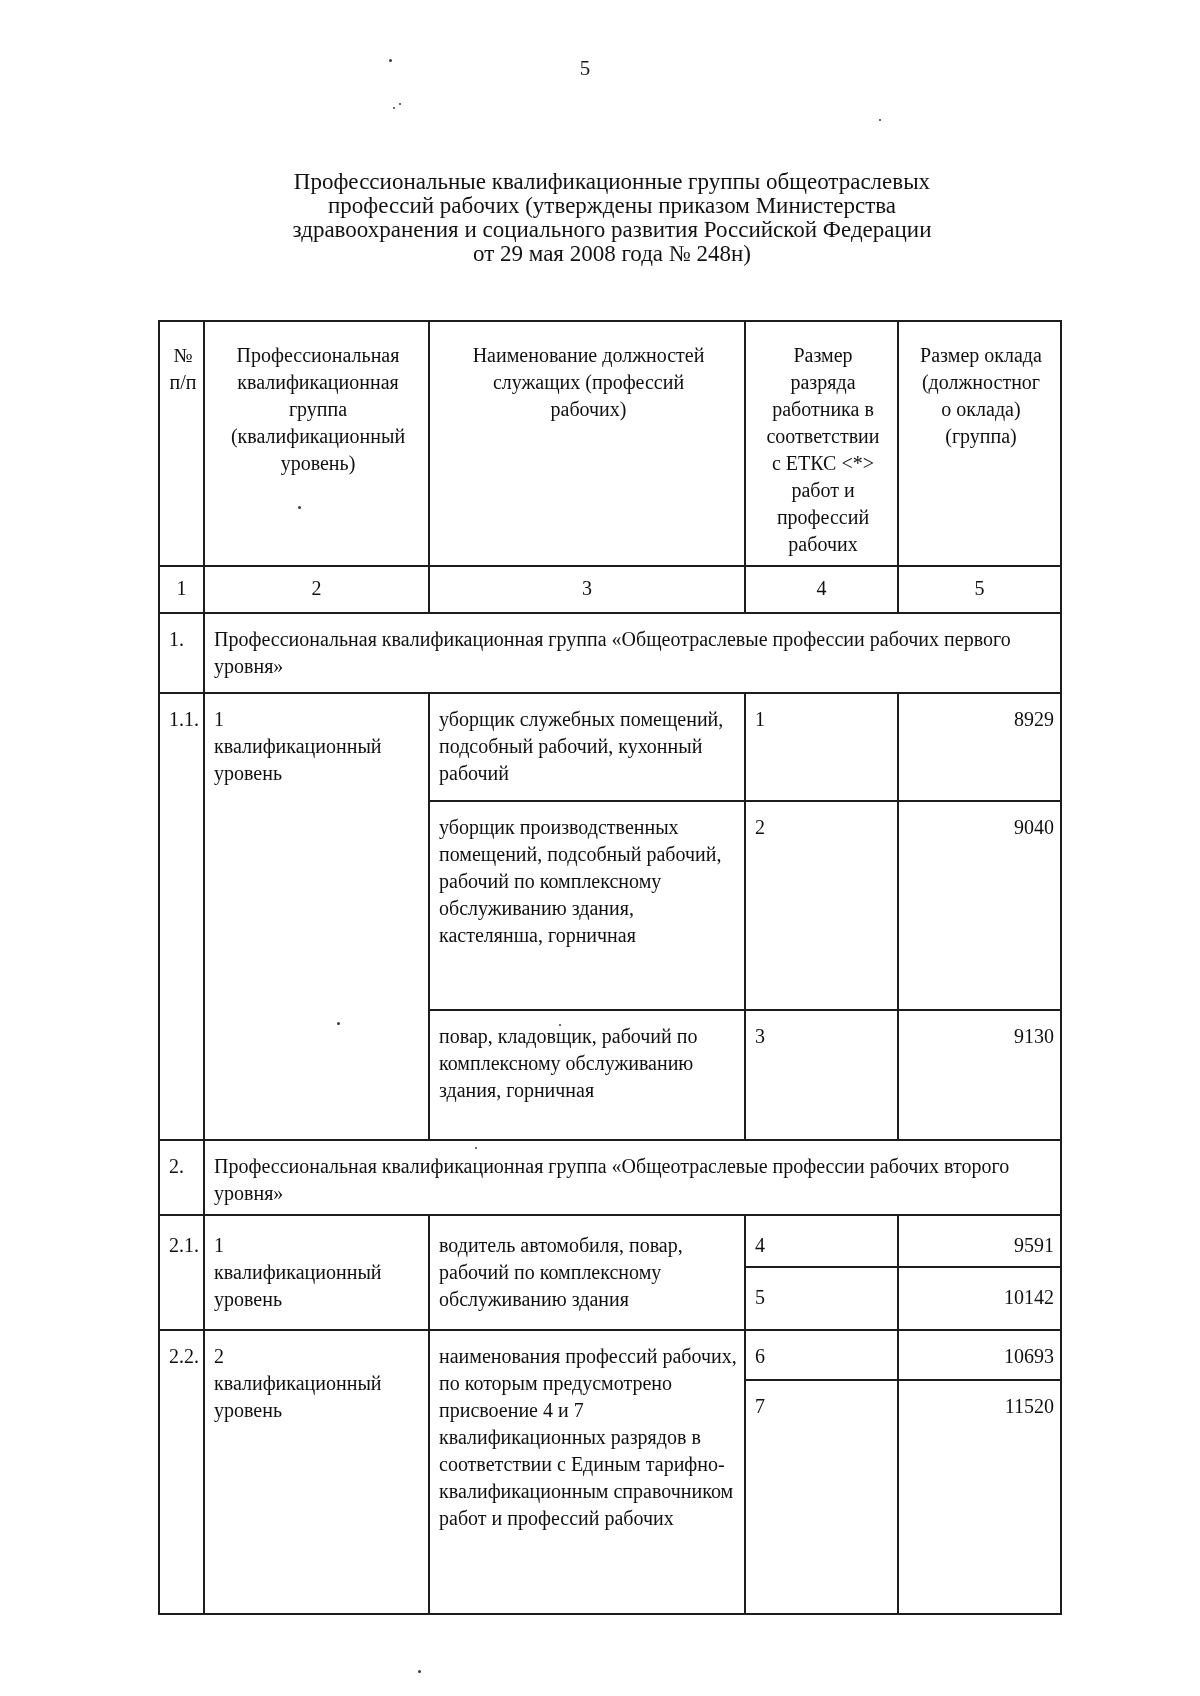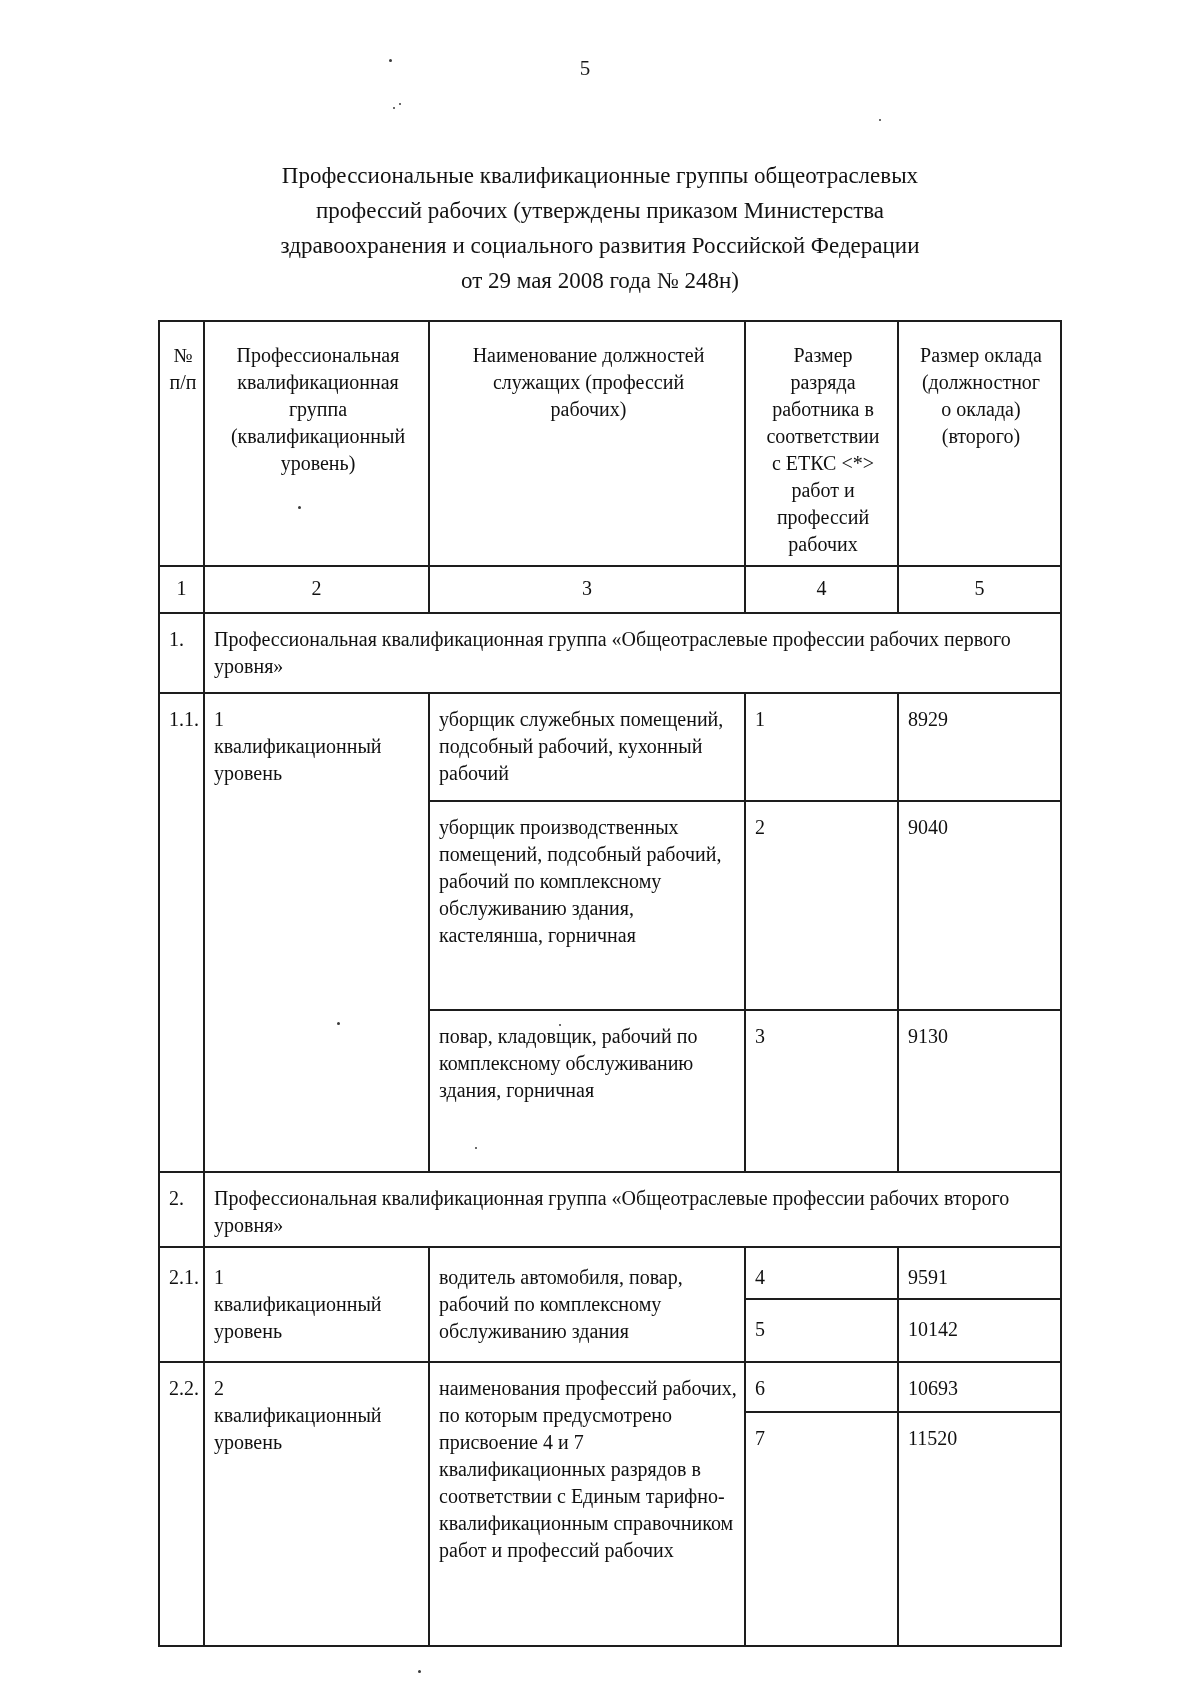--- a/index.html
+++ b/index.html
@@ -23,23 +23,23 @@
     width: 1170px;
     text-align: center;
     font-size: 21px;
     color: #1a1a1a;
   }
   .doc-title {
     position: absolute;
     top: 158px;
     left: 100px;
     width: 1000px;
-    margin: 0;
+    margin: 12px;
     font-size: 23px;
-    line-height: 35px;
+    line-height: 24px;
     font-weight: normal;
     text-align: center;
     white-space: pre-line;
     color: #121212;
   }
   table.qual-table {
     position: absolute;
     left: 158px;
     top: 320px;
     width: 902px;
@@ -59,34 +59,34 @@
   .qual-table th {
     text-align: center;
     white-space: pre-line;
     padding-top: 20px;
   }
   .r-header  { height: 245px; }
   .r-nums    { height: 47px; }
   .r-sec1    { height: 80px; }
   .r-11a     { height: 108px; }
   .r-11b     { height: 209px; }
-  .r-11c     { height: 162px; }
+  .r-11c     { height: 130px; }
   .r-sec2    { height: 75px; }
   .r-21a     { height: 52px; }
   .r-21b     { height: 63px; }
   .r-22a     { height: 50px; }
   .r-22b     { height: 234px; }
   .r-nums td {
     text-align: center;
     padding: 8px 0 0 0;
   }
   .cell-num   { padding-left: 5px; padding-right: 2px; }
   .cell-group { white-space: pre-line; }
   .cell-grade  { padding-left: 8px; }
-  .cell-salary { padding-left: 9px; }
+  .cell-salary { padding-left: 9px; text-align: right; }
   .r-21a td, .r-21b td { padding-top: 16px; }
   .r-21a td[rowspan]   { }
   .dot {
     position: absolute;
     background: #3a3a3a;
     border-radius: 50%;
     width: 3px;
     height: 3px;
   }
 </style>
@@ -127,21 +127,21 @@
 разряда
 работника в
 соответствии
 с ЕТКС &lt;*&gt;
 работ и
 профессий
 рабочих</th>
       <th>Размер оклада
 (должностног
 о оклада)
-(второго)</th>
+(группа)</th>
     </tr>
 
     <tr class="r-nums">
       <td>1</td>
       <td>2</td>
       <td>3</td>
       <td>4</td>
       <td>5</td>
     </tr>
 

